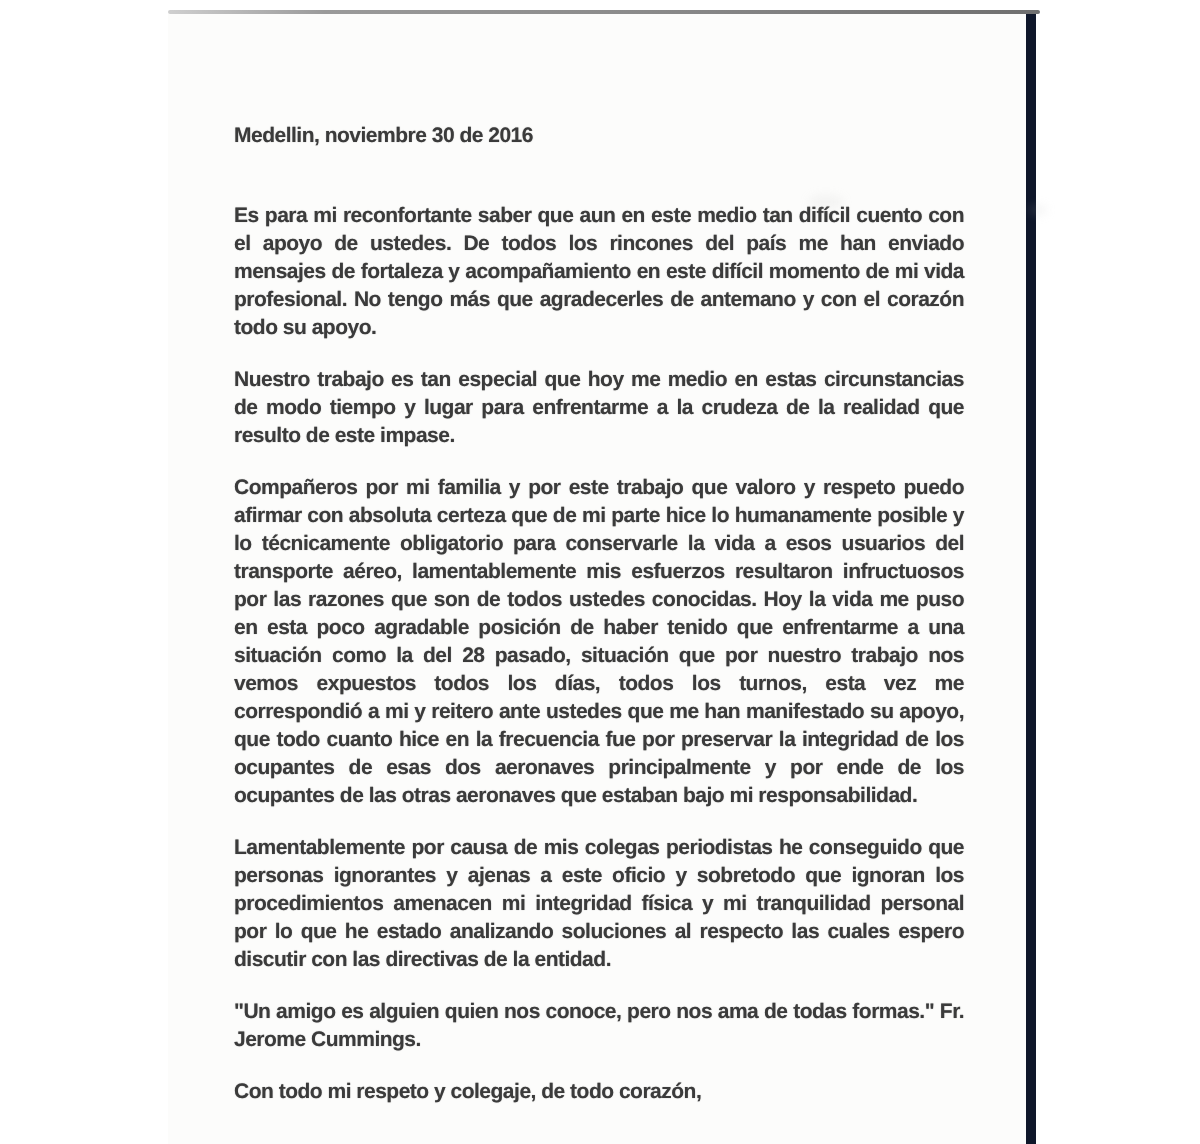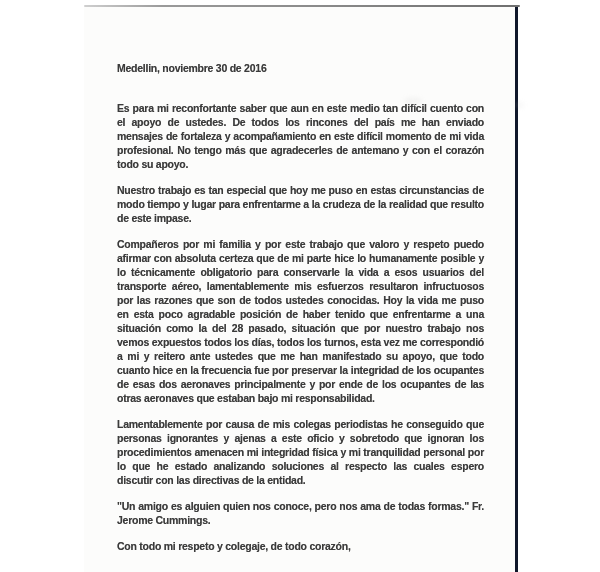--- a/index.html
+++ b/index.html
@@ -23,21 +23,21 @@
     background: linear-gradient(to right, #cfcfcf 0%, #9a9a9a 18%, #8a8a8a 55%, #6f6f6f 100%);
     border-radius: 1px;
   }
   .page {
     position: absolute;
     left: 84px;
     top: 7px;
     width: 434px;
     height: 565px;
     background: #fcfcfb;
-    border-right: 3px solid #0f172a;
+    border-right: 5px solid #0f172a;
     box-sizing: border-box;
   }
   .page-content {
     box-sizing: border-box;
     padding: 54px 31px 0 33px;
     color: #3b3b3b;
     font-size: 10.5px;
     font-weight: 700;
     line-height: 14px;
     letter-spacing: -0.25px;
@@ -77,21 +77,21 @@
 
 <div class="page">
   <div class="smudge smudge-1"></div>
   <div class="smudge smudge-2"></div>
 
   <div class="page-content">
     <div class="date-line">Medellin, noviembre 30 de 2016</div>
 
 
     <p class="para">Es para mi reconfortante saber que aun en este medio tan difícil cuento con el apoyo de ustedes. De todos los rincones del país me han enviado mensajes de fortaleza y acompañamiento en este difícil momento de mi vida profesional. No tengo más que agradecerles de antemano y con el corazón todo su apoyo.</p>
-    <p class="para">Nuestro trabajo es tan especial que hoy me puso en estas circunstancias de modo tiempo y lugar para enfrentarme a la crudeza de la realidad que resulto de este impase.</p>
+    <p class="para">Nuestro trabajo es tan especial que hoy me medio en estas circunstancias de modo tiempo y lugar para enfrentarme a la crudeza de la realidad que resulto de este impase.</p>
     <p class="para">Compañeros por mi familia y por este trabajo que valoro y respeto puedo afirmar con absoluta certeza que de mi parte hice lo humanamente posible y lo técnicamente obligatorio para conservarle la vida a esos usuarios del transporte aéreo, lamentablemente mis esfuerzos resultaron infructuosos por las razones que son de todos ustedes conocidas. Hoy la vida me puso en esta poco agradable posición de haber tenido que enfrentarme a una situación como la del 28 pasado, situación que por nuestro trabajo nos vemos expuestos todos los días, todos los turnos, esta vez me correspondió a mi y reitero ante ustedes que me han manifestado su apoyo, que todo cuanto hice en la frecuencia fue por preservar la integridad de los ocupantes de esas dos aeronaves principalmente y por ende de los ocupantes de las otras aeronaves que estaban bajo mi responsabilidad.</p>
     <p class="para">Lamentablemente por causa de mis colegas periodistas he conseguido que personas ignorantes y ajenas a este oficio y sobretodo que ignoran los procedimientos amenacen mi integridad física y mi tranquilidad personal por lo que he estado analizando soluciones al respecto las cuales espero discutir con las directivas de la entidad.</p>
 
     <p class="quote-line">"Un amigo es alguien quien nos conoce, pero nos ama de todas formas."  Fr. Jerome Cummings.</p>
 
     <p class="closing-line">Con todo mi respeto y colegaje, de todo corazón,</p>
 
   </div>
 </div>
 

